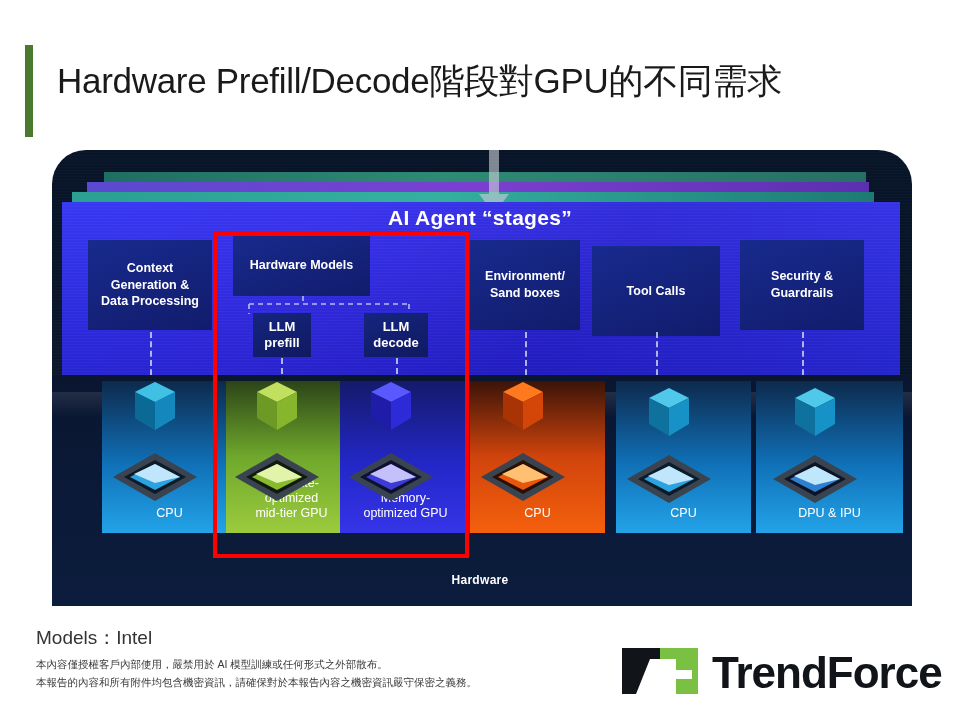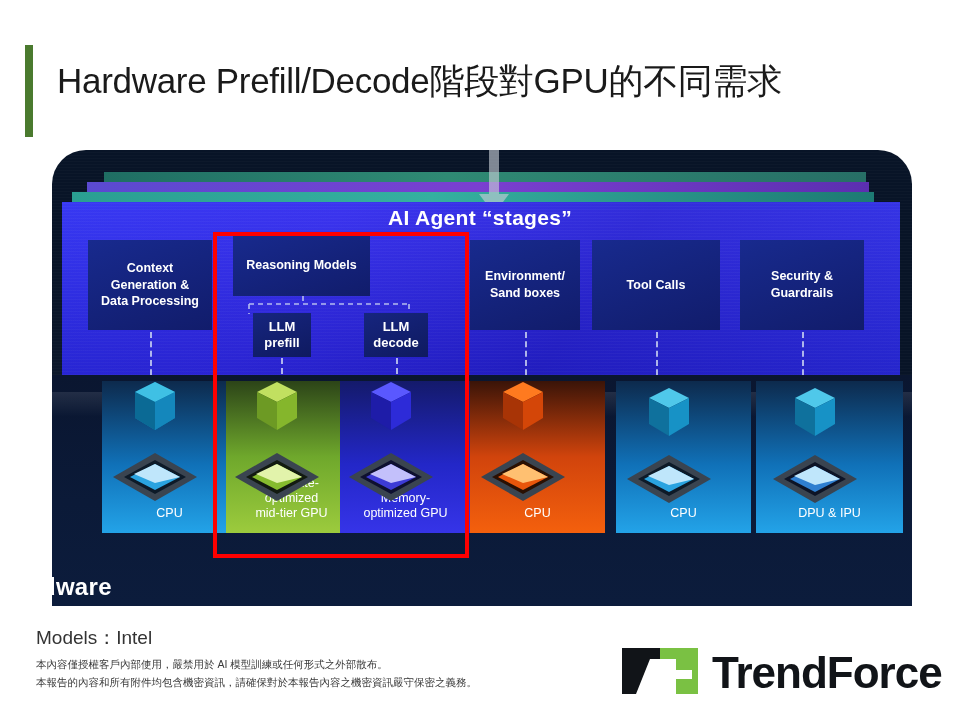--- a/index.html
+++ b/index.html
@@ -63,21 +63,21 @@
   .stage-box{
     position:absolute;top:240px;height:90px;
     background:linear-gradient(160deg,#182a8e,#111c6b);
     color:#ffffff;font-size:12.5px;font-weight:bold;line-height:1.35;
     display:flex;align-items:center;justify-content:center;text-align:center;
     box-sizing:border-box;padding:4px 6px;
   }
   #stage-box-context{left:88px;width:124px;}
   #stage-box-reasoning{left:233px;width:137px;top:234px;height:62px;}
   #stage-box-environment{left:470px;width:110px;}
-  #stage-box-toolcalls{left:592px;width:128px;}
+  #stage-box-toolcalls{left:592px;width:128px;margin-top:6px;}
   #stage-box-security{left:740px;width:124px;}
   .llm-box{
     position:absolute;top:313px;height:44px;
     background:linear-gradient(160deg,#16257f,#0f1a60);
     color:#ffffff;font-size:13px;font-weight:bold;line-height:1.2;
     display:flex;flex-direction:column;align-items:center;justify-content:center;
     box-sizing:border-box;
   }
   #llm-prefill-box{left:253px;width:58px;}
   #llm-decode-box{left:364px;width:64px;}
@@ -108,22 +108,22 @@
   }
   #hw-col-cpu1{left:102px;background:linear-gradient(180deg,#0d2a4d 0%,#1071b8 55%,#23a3e8 100%);}
   #hw-col-compute{left:226px;width:102px;background:linear-gradient(180deg,#2c4418 0%,#6fa82c 50%,#9ccb3d 100%);}
   #hw-col-memory{left:340px;width:102px;background:linear-gradient(180deg,#141a6b 0%,#2327c8 55%,#3634e8 100%);}
   #hw-col-cpu2{left:470px;background:linear-gradient(180deg,#3a1408 0%,#d1440c 50%,#f4600d 100%);}
   #hw-col-cpu3{left:616px;background:linear-gradient(180deg,#0d2a4d 0%,#1071b8 55%,#23a3e8 100%);}
   #hw-col-dpu{left:756px;width:118px;background:linear-gradient(180deg,#0d2a4d 0%,#1071b8 55%,#23a3e8 100%);}
   .hw-cube{position:absolute;width:44px;height:54px;}
   .hw-chip{position:absolute;width:90px;height:54px;}
   #hardware-label{
-    position:absolute;left:0;top:573px;width:960px;text-align:left;
-    color:#ffffff;font-size:24px;font-weight:bold;letter-spacing:0.3px;
+    position:absolute;left:0;top:573px;width:960px;text-align:center;
+    color:#ffffff;font-size:12px;font-weight:bold;letter-spacing:0.3px;
   }
   
   #highlight-box{
     position:absolute;left:213px;top:232px;width:256px;height:326px;
     border:4px solid #ff0000;box-sizing:border-box;
   }
   
   #source-text{
     position:absolute;left:36px;top:625px;font-size:19px;color:#333333;
   }
@@ -155,21 +155,21 @@
   <path d="M13 0 H23 V44 H33 L18 64 L3 44 H13 Z" fill="rgba(200,206,214,0.62)"></path>
 </svg>
 
 <div id="stages-panel"></div>
 <div id="stages-title">AI Agent “stages”</div>
 
 <div class="stage-box" id="stage-box-context">
   <span>Context<br>Generation &amp;<br>Data Processing</span>
 </div>
 <div class="stage-box" id="stage-box-reasoning">
-  <span>Reasoning Models</span>
+  <span>Hardware Models</span>
 </div>
 <div class="stage-box" id="stage-box-environment">
   <span>Environment/<br>Sand boxes</span>
 </div>
 <div class="stage-box" id="stage-box-toolcalls">
   <span>Tool Calls</span>
 </div>
 <div class="stage-box" id="stage-box-security">
   <span>Security &amp;<br>Guardrails</span>
 </div>

